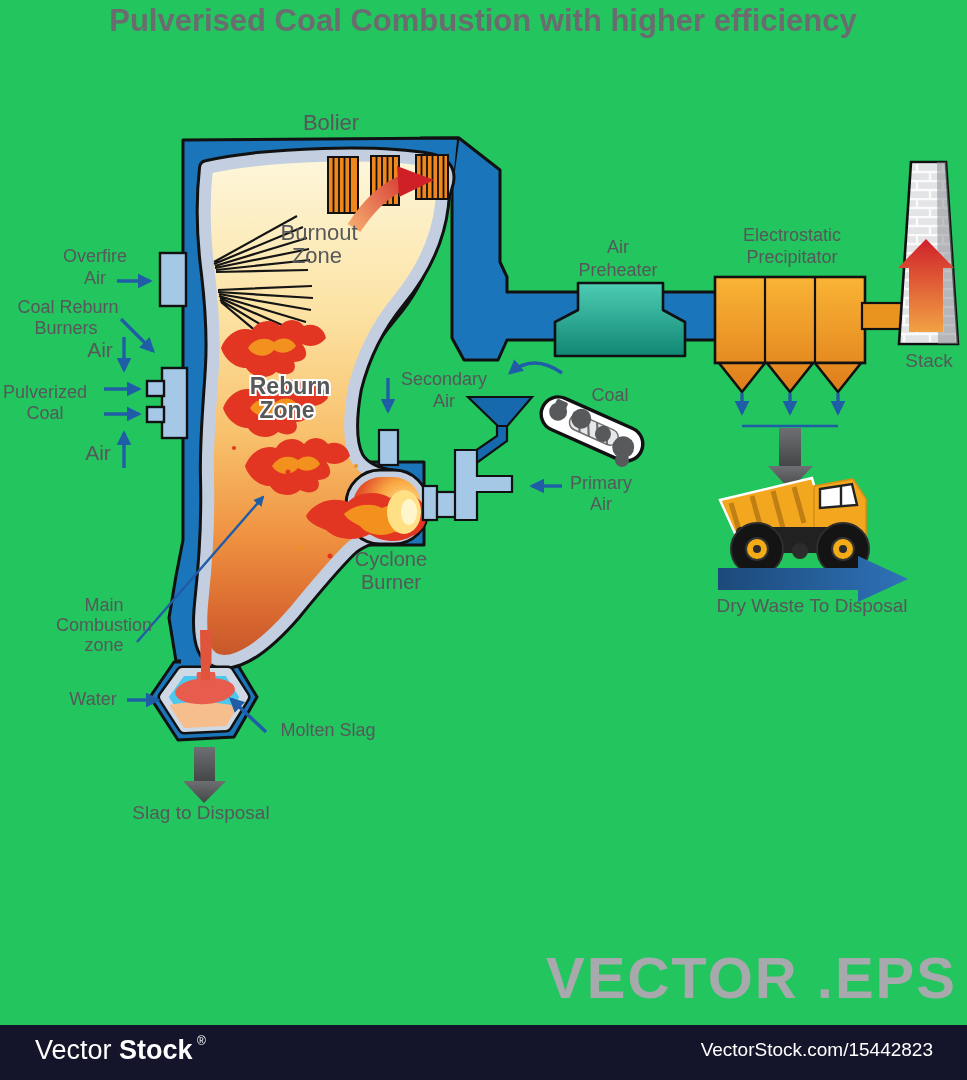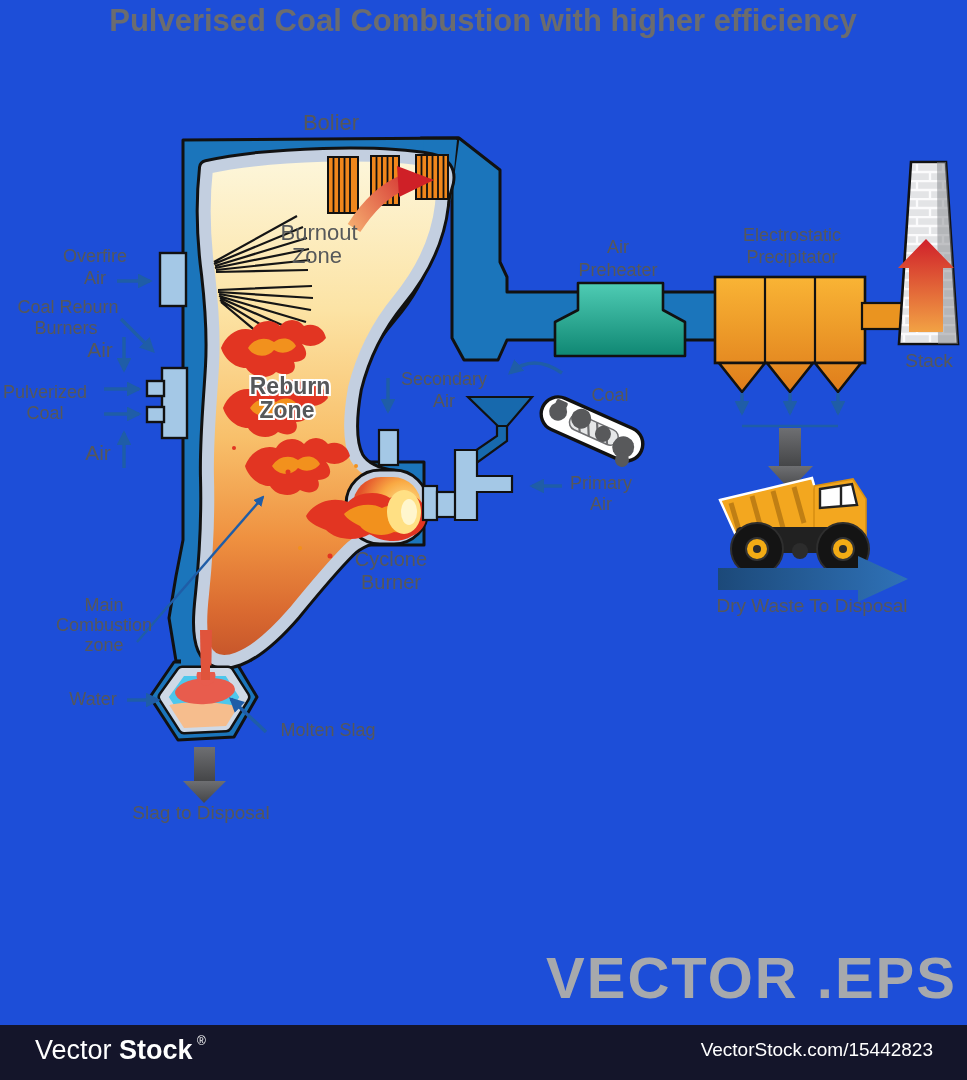--- a/index.html
+++ b/index.html
@@ -1,16 +1,16 @@
 <!DOCTYPE html>
 <html><head>
 <meta charset="utf-8">
 <style>
   html,body{margin:0;padding:0;background:#ffffff;}
-  .stage{position:relative;width:967px;height:1080px;background:#1d4ed8;overflow:hidden;}
+  .stage{position:relative;width:967px;height:1080px;background:#22c55e;overflow:hidden;}
   svg{display:block;font-family:"Liberation Sans","DejaVu Sans",sans-serif;}
   .lbl{fill:#56585a;font-size:18px;}
   .lbl-big{fill:#56585a;font-size:21px;}
   .zone{fill:#56585a;font-size:22px;}
   .zone-outline{fill:#56585a;font-size:23px;stroke:#ffffff;stroke-width:4px;paint-order:stroke;font-weight:bold;}
   .title{fill:#6b6c6f;font-size:31px;font-weight:bold;}
   .watermark{fill:#a7a9ac;font-size:58px;font-weight:bold;letter-spacing:2px;}
   .footer-light{fill:#ffffff;font-size:27px;font-weight:normal;}
   .footer-bold{fill:#ffffff;font-size:27px;font-weight:bold;}
   .footer-reg{fill:#ffffff;font-size:12px;}

